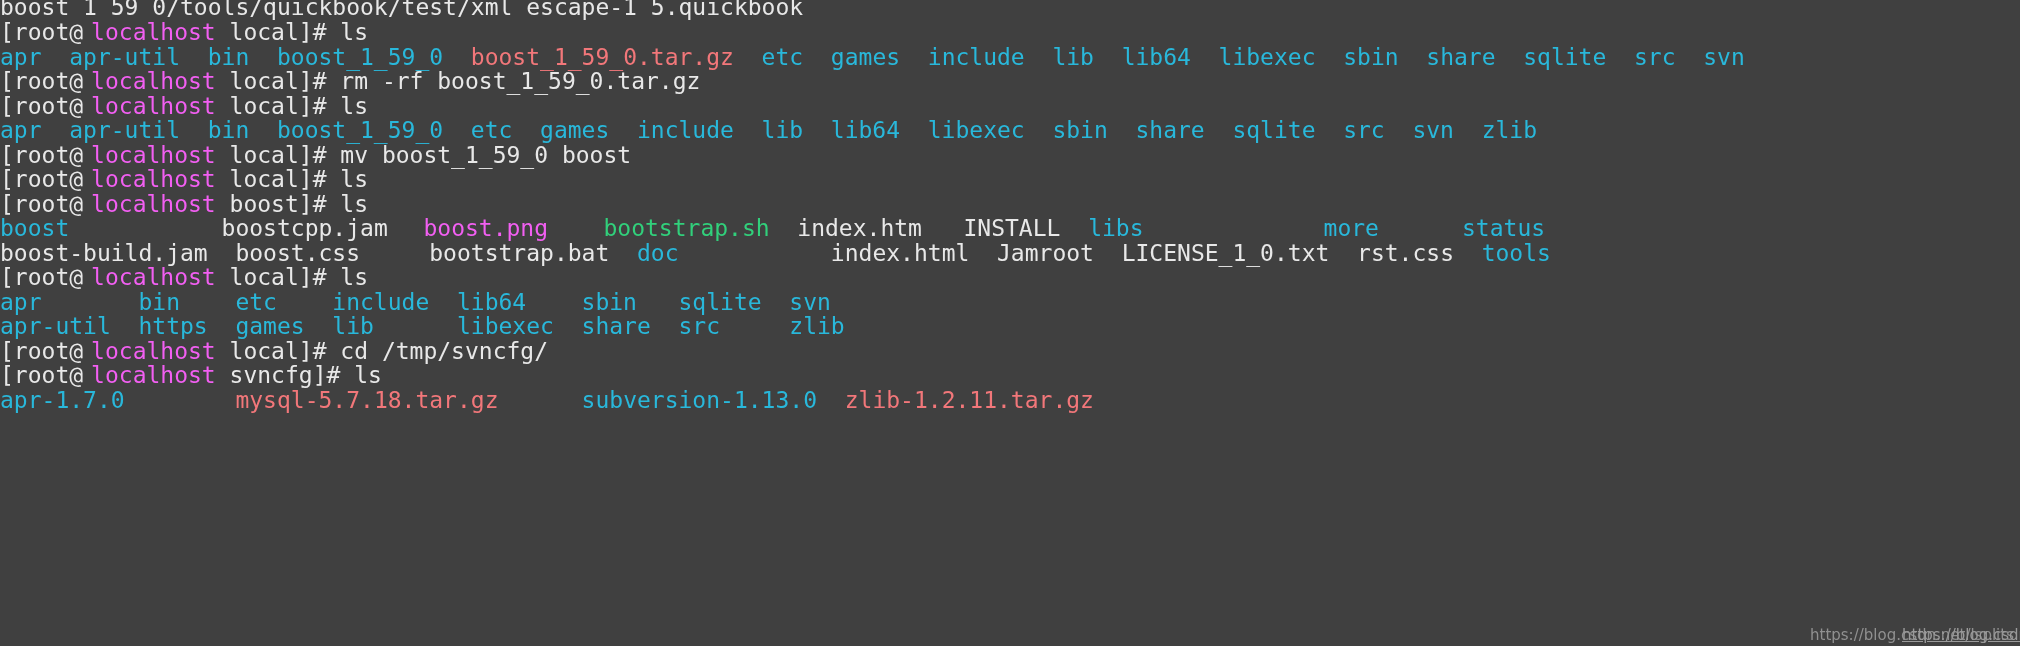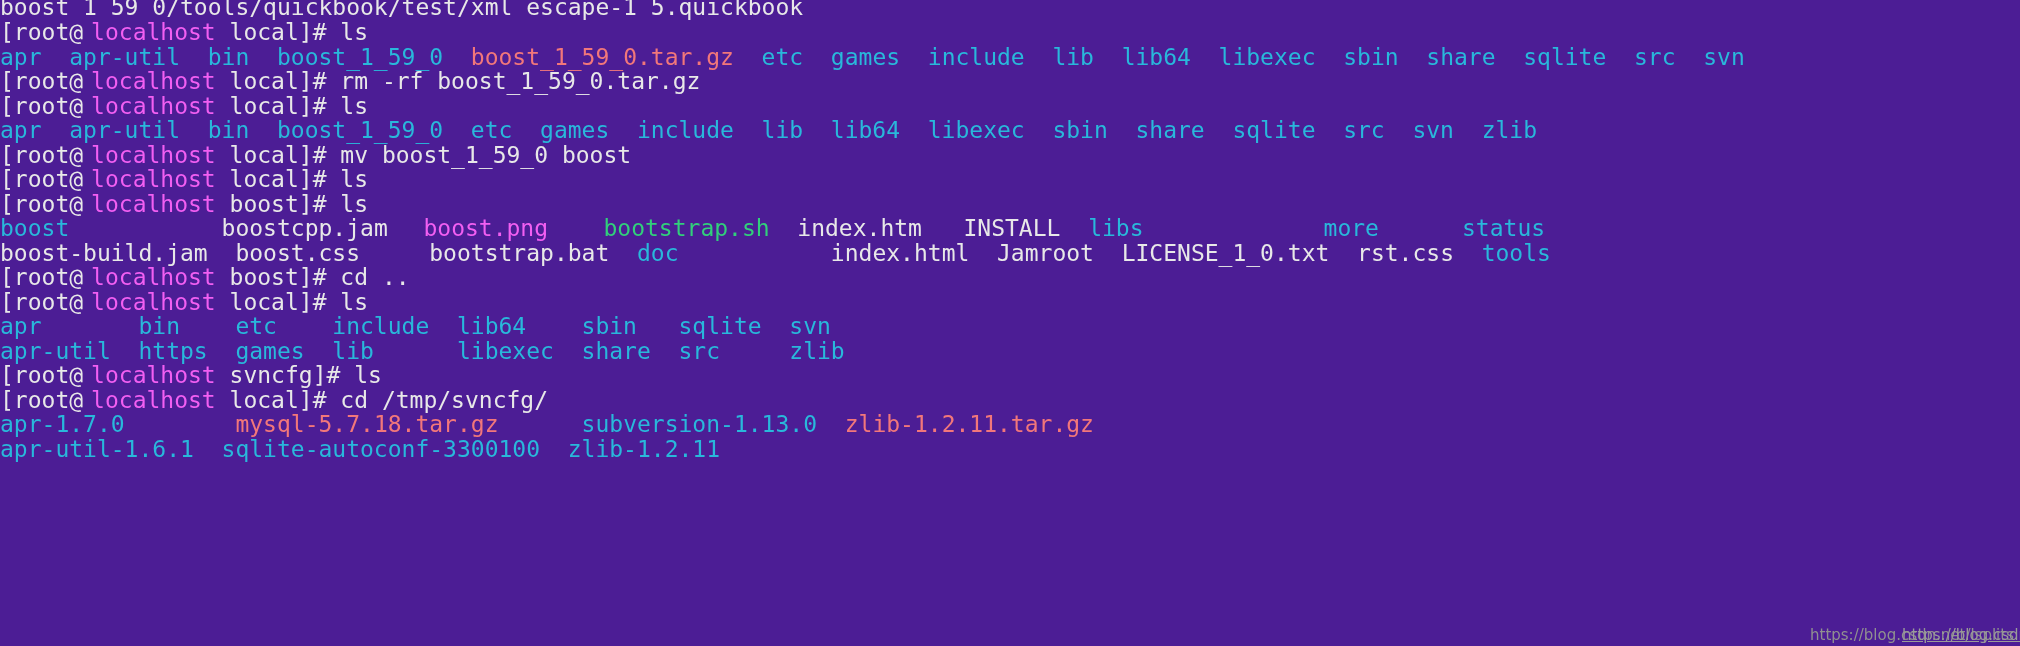--- a/index.html
+++ b/index.html
@@ -10,21 +10,21 @@
   body {
     width: 2020px;
     height: 646px;
     overflow: hidden;
     font-family: "DejaVu Sans Mono", monospace;
   }
   #terminal {
     position: relative;
     width: 2020px;
     height: 646px;
-    background: #4c1d95;
+    background: #404040;
     overflow: hidden;
     padding: 0;
     box-sizing: border-box;
   }
   .row {
     height: 24.5px;
     line-height: 24.5px;
     white-space: pre;
     font-size: 23px;
     letter-spacing: 0px;
@@ -76,28 +76,26 @@
     <div class="row"><span class="seg c-white">[root@</span><span class="seg c-magenta">localhost</span><span class="seg c-white"> local]# ls</span></div>
     <div class="row"><span class="seg c-cyan">apr  apr-util  bin  boost_1_59_0  </span><span class="seg c-red">boost_1_59_0.tar.gz</span><span class="seg c-cyan">  etc  games  include  lib  lib64  libexec  sbin  share  sqlite  src  svn</span></div>
     <div class="row"><span class="seg c-white">[root@</span><span class="seg c-magenta">localhost</span><span class="seg c-white"> local]# rm -rf boost_1_59_0.tar.gz</span></div>
     <div class="row"><span class="seg c-white">[root@</span><span class="seg c-magenta">localhost</span><span class="seg c-white"> local]# ls</span></div>
     <div class="row"><span class="seg c-cyan">apr  apr-util  bin  boost_1_59_0  etc  games  include  lib  lib64  libexec  sbin  share  sqlite  src  svn  zlib</span></div>
     <div class="row"><span class="seg c-white">[root@</span><span class="seg c-magenta">localhost</span><span class="seg c-white"> local]# mv boost_1_59_0 boost</span></div>
     <div class="row"><span class="seg c-white">[root@</span><span class="seg c-magenta">localhost</span><span class="seg c-white"> local]# ls</span></div>
     <div class="row"><span class="seg c-white">[root@</span><span class="seg c-magenta">localhost</span><span class="seg c-white"> boost]# ls</span></div>
     <div class="row"><span class="seg c-cyan">boost</span><span class="seg c-white">           boostcpp.jam  </span><span class="seg c-magenta">boost.png</span><span class="seg c-white">    </span><span class="seg c-green">bootstrap.sh</span><span class="seg c-white">  index.htm   INSTALL  </span><span class="seg c-cyan">libs</span><span class="seg c-white">             </span><span class="seg c-cyan">more</span><span class="seg c-white">      </span><span class="seg c-cyan">status</span></div>
     <div class="row"><span class="seg c-white">boost-build.jam  boost.css     bootstrap.bat  </span><span class="seg c-cyan">doc</span><span class="seg c-white">           index.html  Jamroot  LICENSE_1_0.txt  rst.css  </span><span class="seg c-cyan">tools</span></div>
-    <div class="row"><span class="seg c-white">[root@</span><span class="seg c-magenta">localhost</span><span class="seg c-white"> boost]# cd ..</span></div>
     <div class="row"><span class="seg c-white">[root@</span><span class="seg c-magenta">localhost</span><span class="seg c-white"> local]# ls</span></div>
     <div class="row"><span class="seg c-cyan">apr       bin    etc    include  lib64    sbin   sqlite  svn</span></div>
     <div class="row"><span class="seg c-cyan">apr-util  https  games  lib      libexec  share  src     zlib</span></div>
+    <div class="row"><span class="seg c-white">[root@</span><span class="seg c-magenta">localhost</span><span class="seg c-white"> local]# cd /tmp/svncfg/</span></div>
     <div class="row"><span class="seg c-white">[root@</span><span class="seg c-magenta">localhost</span><span class="seg c-white"> svncfg]# ls</span></div>
-    <div class="row"><span class="seg c-white">[root@</span><span class="seg c-magenta">localhost</span><span class="seg c-white"> local]# cd /tmp/svncfg/</span></div>
     <div class="row"><span class="seg c-cyan">apr-1.7.0        </span><span class="seg c-red">mysql-5.7.18.tar.gz      </span><span class="seg c-cyan">subversion-1.13.0  </span><span class="seg c-red">zlib-1.2.11.tar.gz</span></div>
-    <div class="row"><span class="seg c-cyan">apr-util-1.6.1  sqlite-autoconf-3300100  zlib-1.2.11</span></div>
   </div>
 
 <div id="watermark">
   <span class="wm-layer">
     <span class="wm-a">https://blog.csdn.net/lsplits</span>
     <span class="wm-b">https://blog.csdn.net/lsplits</span>
   </span>
 </div>
 
 </body></html>

